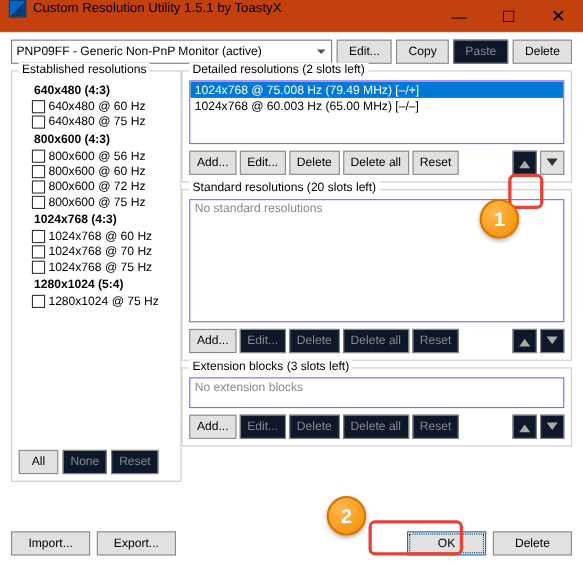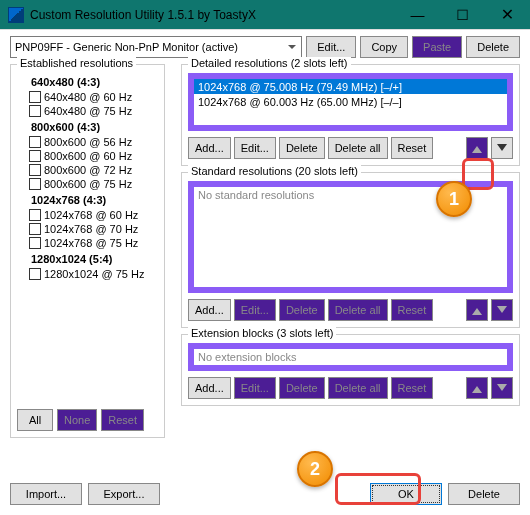--- a/index.html
+++ b/index.html
@@ -1,39 +1,39 @@
 <!DOCTYPE html>
 <html><head>
 <meta charset="utf-8">
 <style>
 *{box-sizing:border-box;font-family:"Segoe UI",Tahoma,sans-serif;font-size:11px;margin:0;padding:0}
 body{background:#fff;width:530px;height:515px;position:relative;overflow:hidden}
-.titlebar{height:30px;background:#0f766e;border-bottom:1px solid #ddd;display:flex;align-items:center;padding:0 0 0 8px}
+.titlebar{height:30px;background:#c2410c;border-bottom:1px solid #ddd;display:flex;padding:0 0 0 8px}
 .app-icon{width:16px;height:16px;background:linear-gradient(135deg,#0066cc 50%,#003d7a 50%);border:1px solid #003d7a;margin-right:6px}
 .title-text{flex:1;font-size:12px}
 .win-controls{display:flex}
 .win-btn{width:45px;height:30px;display:flex;align-items:center;justify-content:center;font-size:14px;font-family:Arial}
 .win-btn.close{font-size:16px}
 .toolbar{padding:6px 10px;display:flex;gap:4px;align-items:flex-start}
 .dropdown{flex:1;height:22px;border:1px solid #7a7a7a;background:#fff;padding:0 18px 0 4px;position:relative;display:flex;align-items:center}
 .dropdown::after{content:"";position:absolute;right:5px;top:8px;border:4px solid transparent;border-top-color:#555}
 .btn{height:22px;border:1px solid #888;background:#e1e1e1;padding:0 10px;display:inline-flex;align-items:center;justify-content:center;cursor:pointer;min-width:40px}
-.btn.disabled{color:#888;background:#4c1d95}
+.btn.disabled{color:#888;background:#0f172a}
 .btn.small{min-width:36px;padding:0 6px}
 .btn.icon{min-width:22px;padding:0}
-.main{display:flex;padding:0 10px 10px 10px;gap:16px}
+.main{display:flex;padding:0 10px 10px 10px;gap:0}
 .left-panel{width:155px}
 .right-panel{flex:1}
 .group{border:1px solid #ccc;margin-bottom:6px;position:relative;padding:8px 6px 6px 6px}
 .group-title{position:absolute;top:-8px;left:6px;background:#fff;padding:0 3px;font-size:11px}
 .res-list{height:332px;overflow:auto}
 .res-header{font-weight:bold;padding:3px 0 2px 14px}
 .res-item{display:flex;align-items:flex-start;padding:1px 12px}
 .chk{width:12px;height:12px;border:1px solid #333;margin-right:3px;background:#fff}
-.listbox{border:6px solid #8b5cf6;background:#fff;height:58px;overflow:hidden}
+.listbox{border:1px solid #8b5cf6;background:#fff;height:58px;overflow:hidden}
 .listbox.empty{color:#888;padding:2px 4px}
 .list-row{padding:0 4px;height:15px;display:flex;align-items:center}
 .list-row.selected{background:#0078d7;color:#fff}
 .btn-row{display:flex;gap:3px;margin-top:6px;align-items:center}
 .btn-row .spacer{flex:1}
 .bottom-btns{display:flex;gap:4px;padding:4px 0 0 0}
 .footer{position:absolute;bottom:10px;left:10px;right:10px;display:flex;gap:6px}
 .footer .spacer{flex:1}
 .btn.primary{border:1px solid #0078d7;outline:1px dotted #333;outline-offset:-3px}
 .callout{position:absolute;width:36px;height:36px;border-radius:50%;background:radial-gradient(circle at 35% 30%,#ffb94d,#f28c00);border:2px solid #d87400;display:flex;align-items:center;justify-content:center;color:#fff;font-weight:bold;font-size:18px;box-shadow:0 2px 4px rgba(0,0,0,.3);z-index:10}

